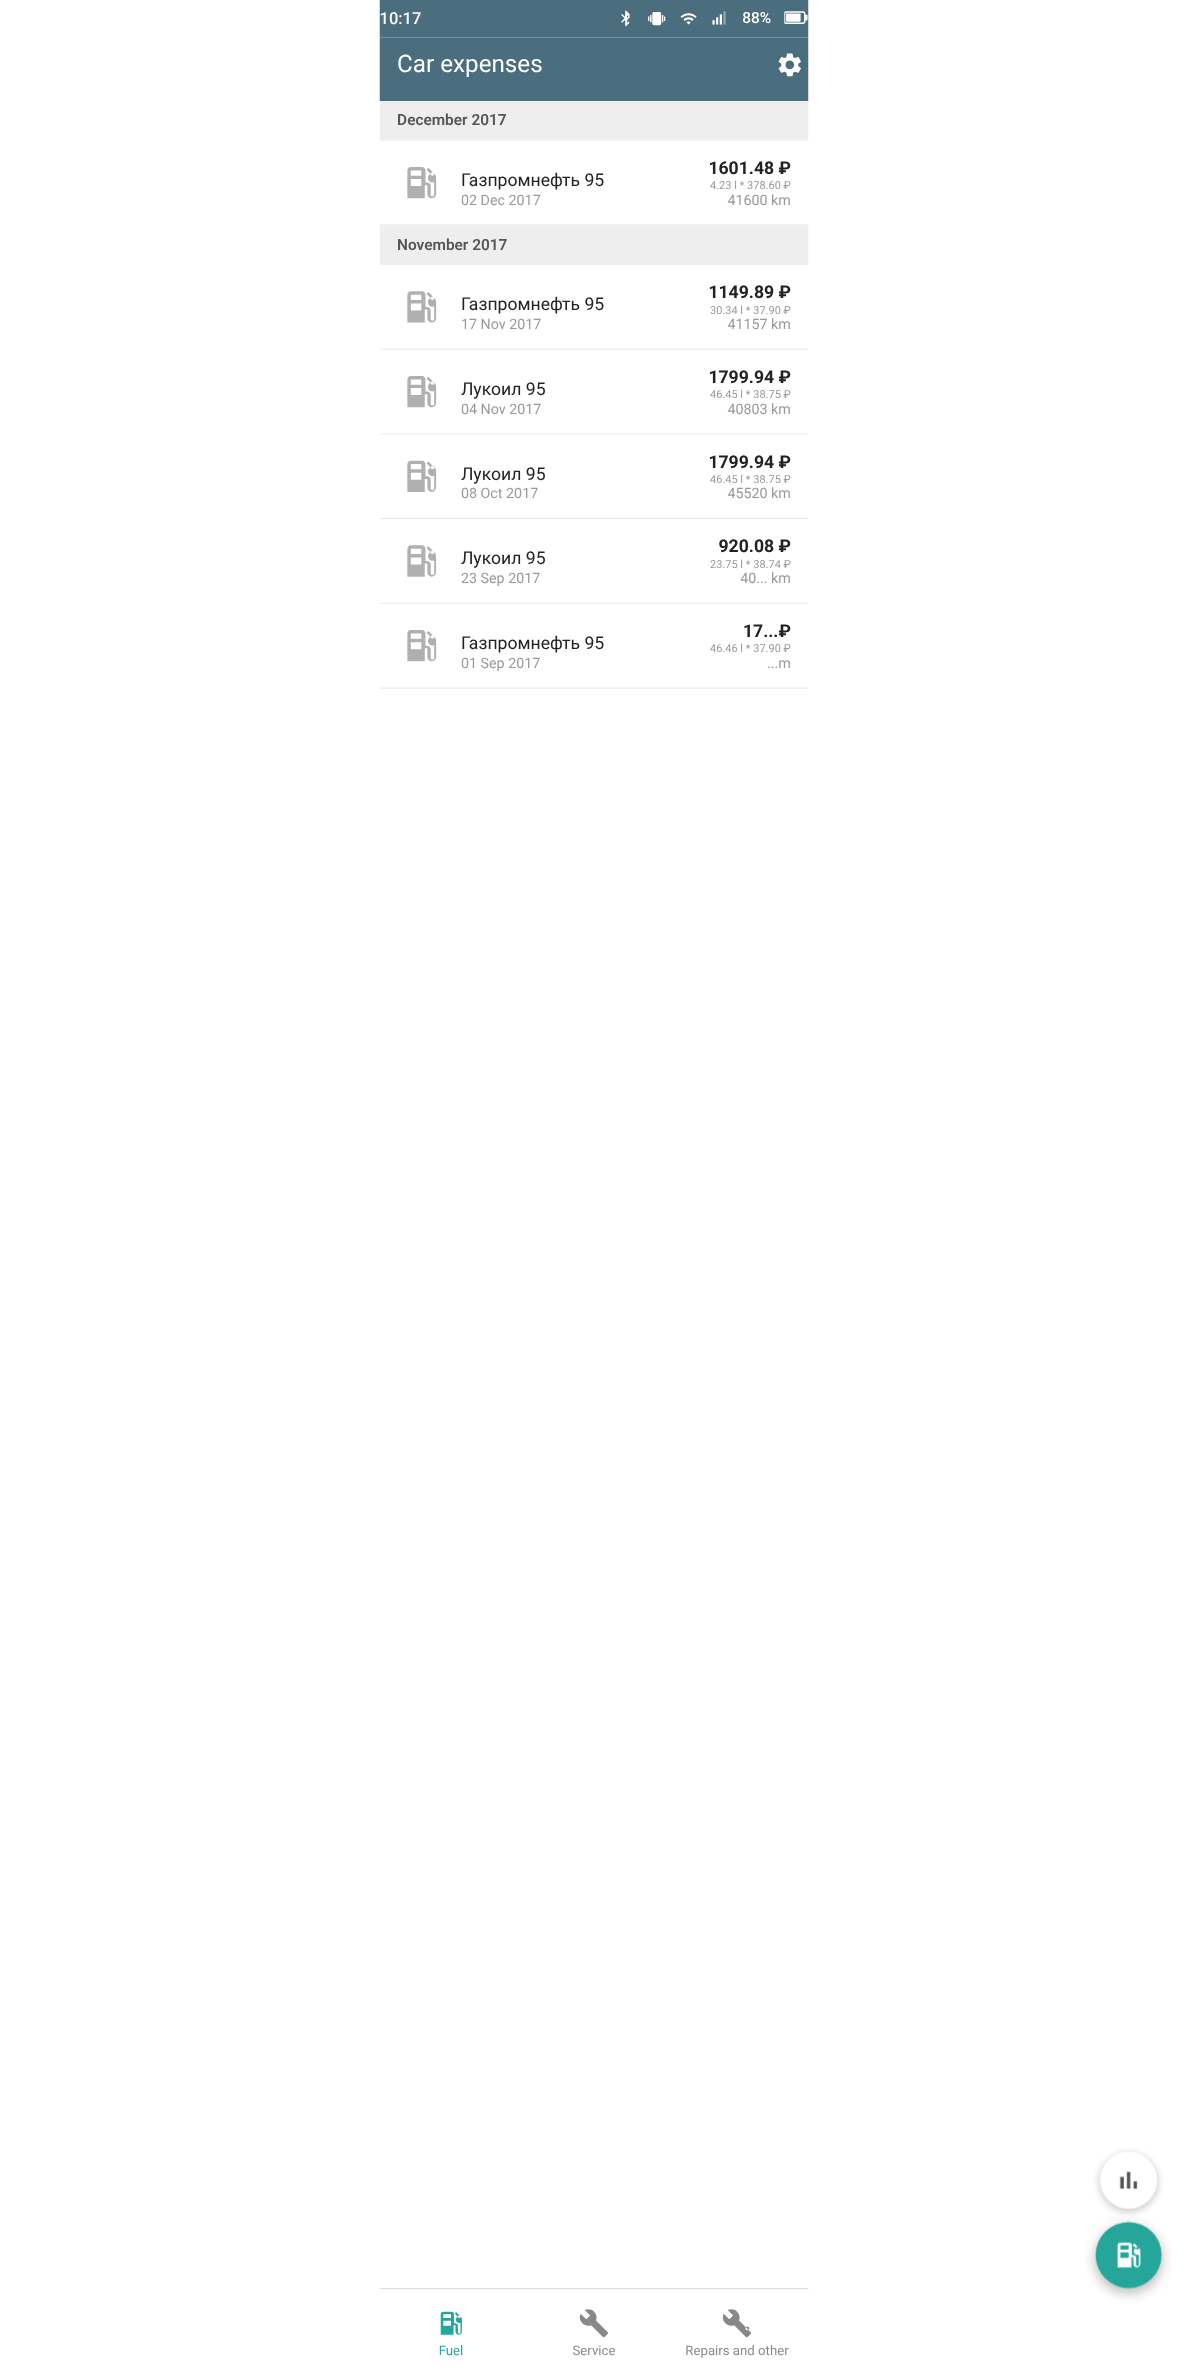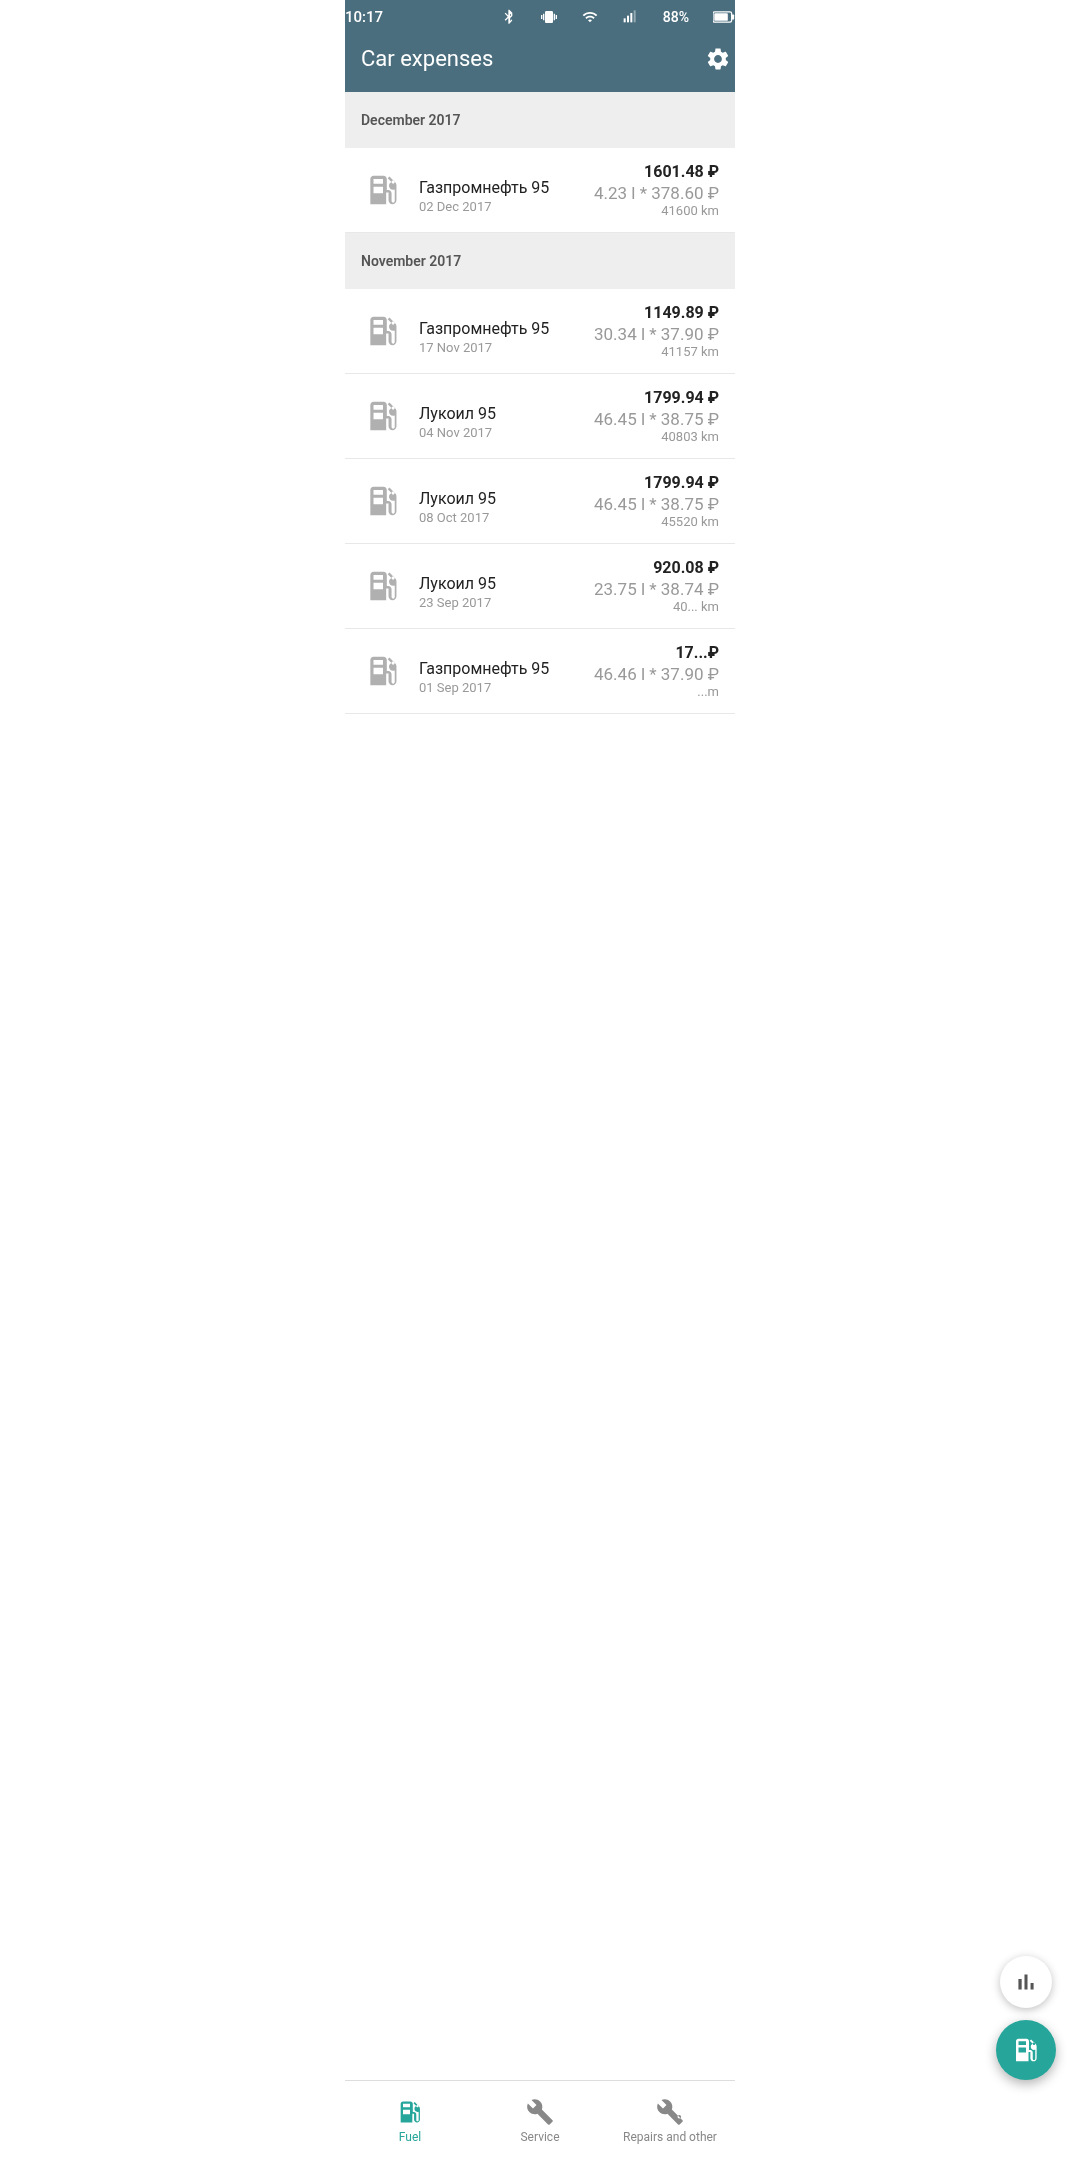--- a/index.html
+++ b/index.html
@@ -19,22 +19,21 @@
       color: #fff;
       display: flex;
       justify-content: space-between;
       align-items: center;
       padding: 8px 0;
       font-size: 15px;
       font-weight: 500;
     }
     .status-right {
       display: flex;
-      align-items: center;
-      gap: 24px;
+      gap: 12px;
       font-size: 14px;
     }
 
     
     .app-header {
       background: #4a6e7e;
       color: #fff;
       padding: 12px 4px 16px 16px;
       display: flex;
       justify-content: space-between;
@@ -42,21 +41,21 @@
     .app-title {
       font-size: 22px;
       font-weight: 400;
       color: #fff;
     }
     .gear-icon svg { width: 26px; height: 26px; fill: #fff; }
 
     
     .section-header {
       background: #eeeeee;
-      padding: 20px 16px;
+      padding: 10px 16px;
       font-size: 14px;
       font-weight: 600;
       color: #555;
     }
 
     
     .expense-item {
       display: flex;
       align-items: center;
       padding: 14px 16px;
@@ -89,21 +88,21 @@
     }
     .item-values {
       text-align: right;
     }
     .item-total {
       font-size: 16px;
       font-weight: 700;
       color: #222;
     }
     .item-detail {
-      font-size: 17px;
+      font-size: 10px;
       color: #999;
       margin-top: 2px;
       margin-left: 32px;
     }
     .item-km {
       font-size: 13px;
       color: #999;
     }
 
     

